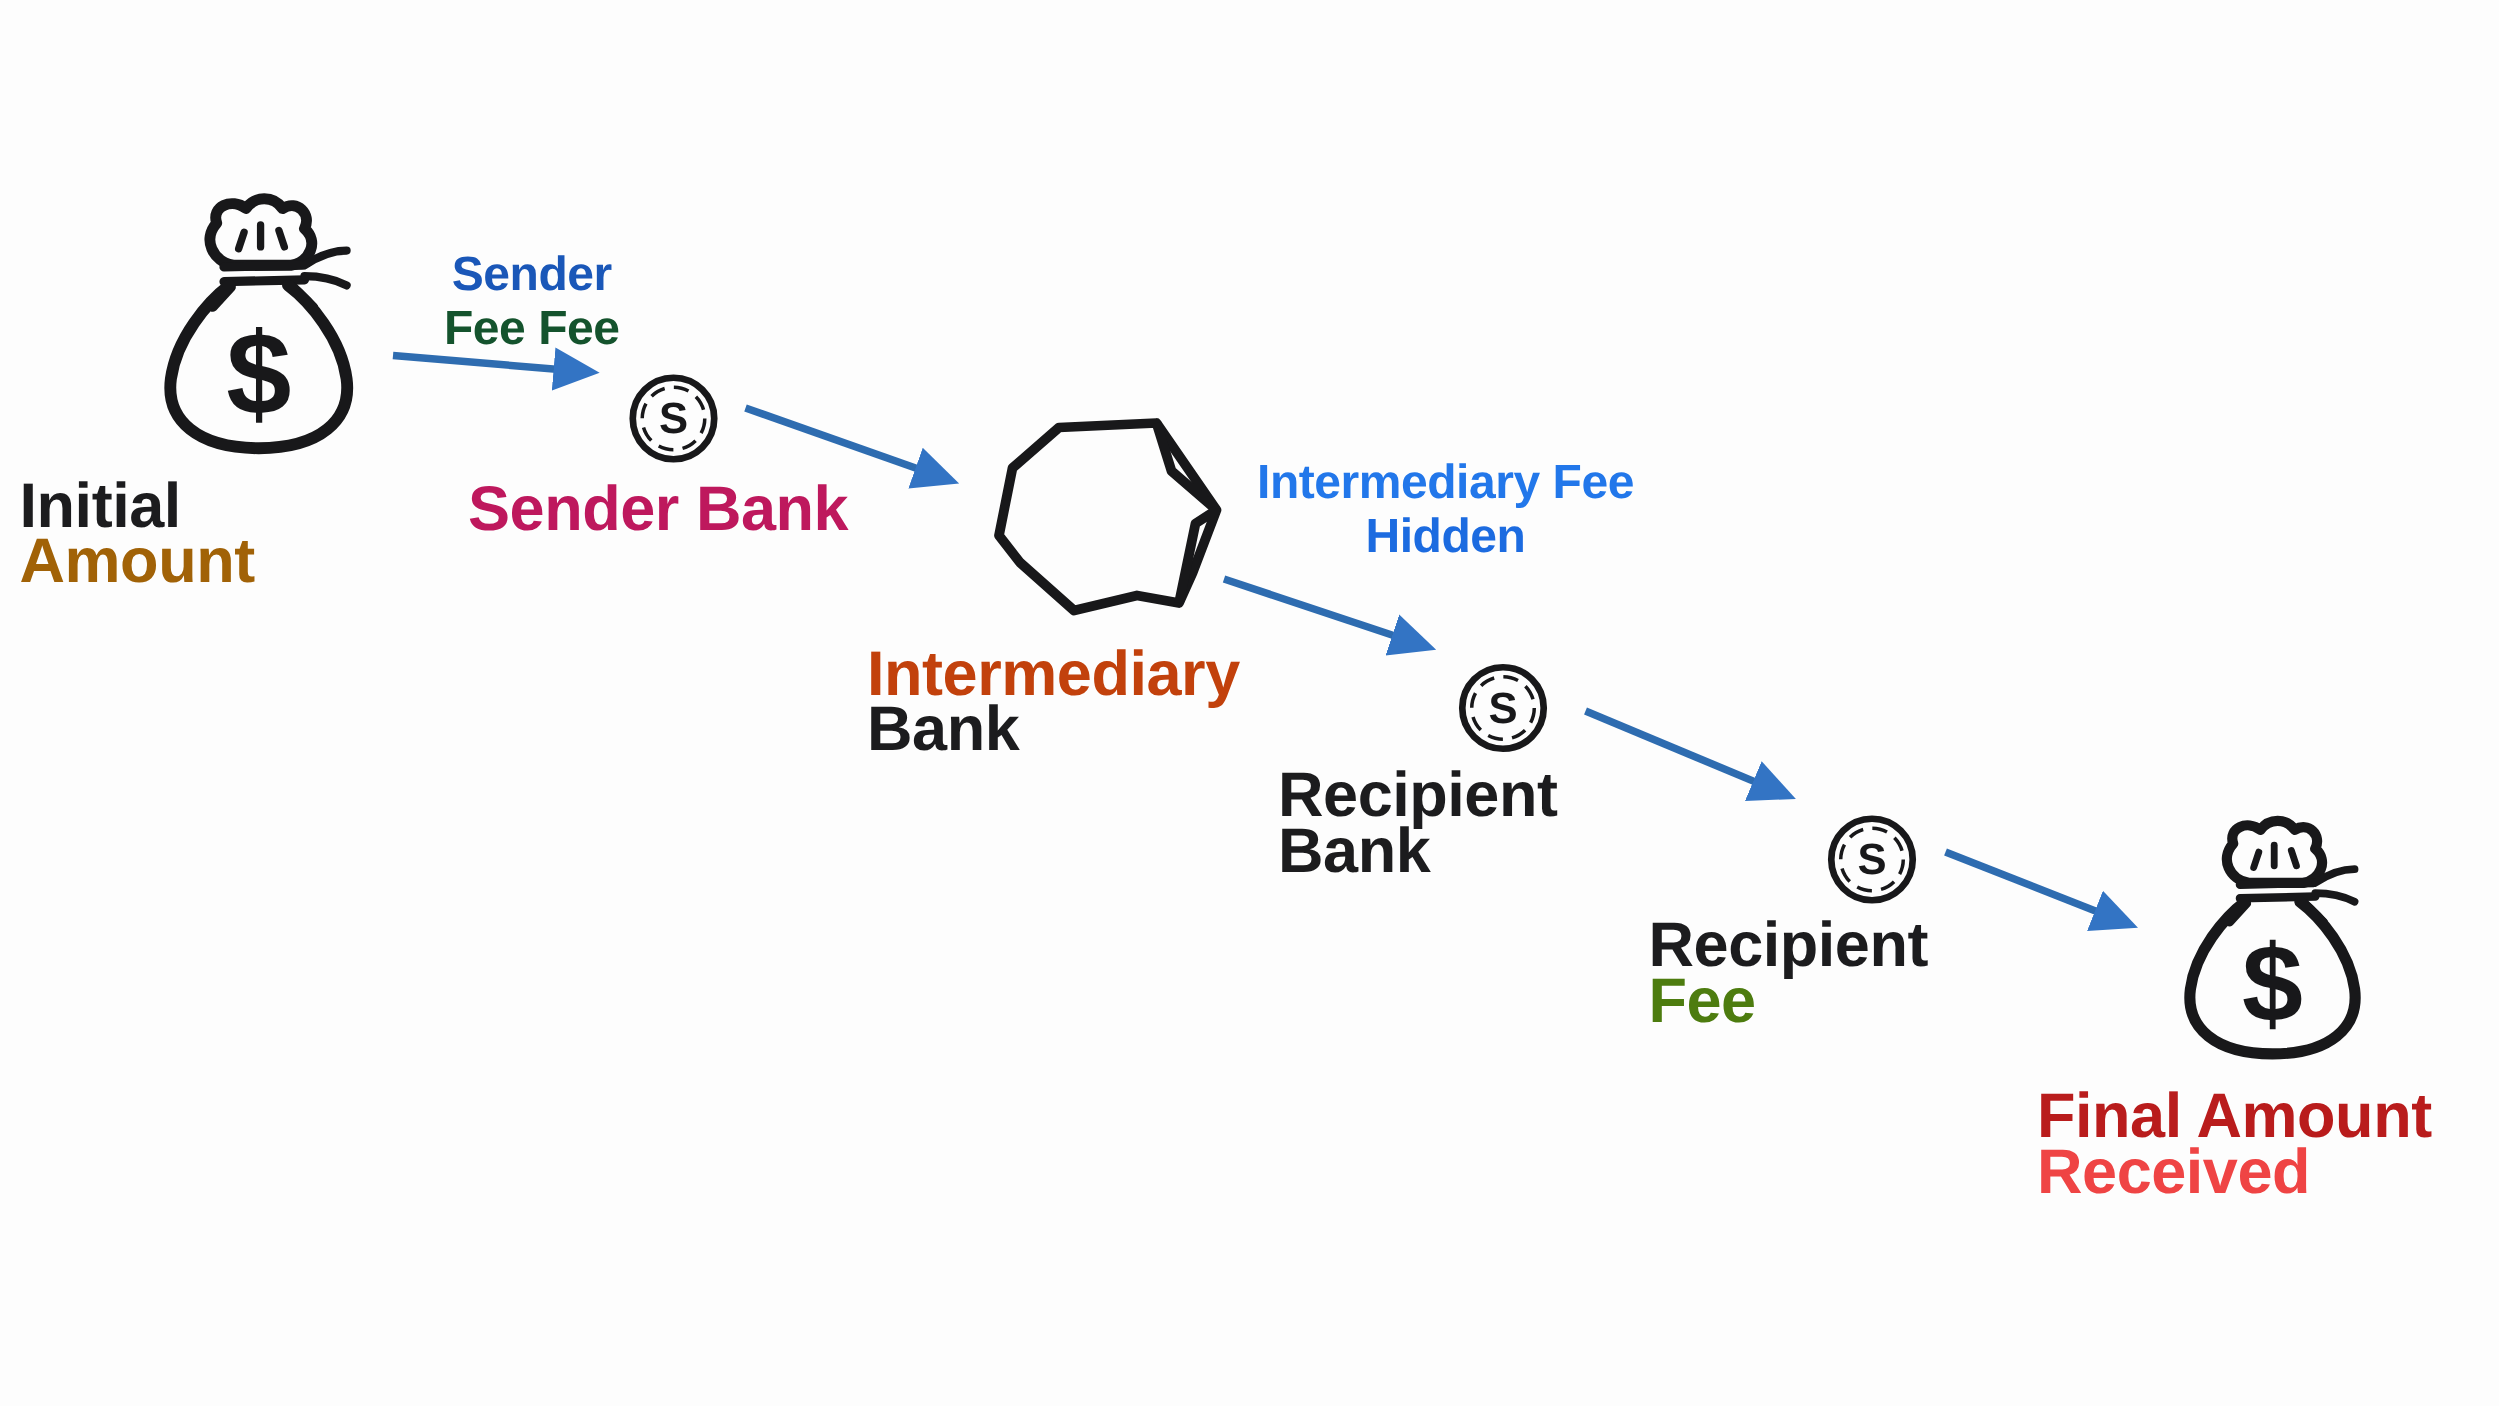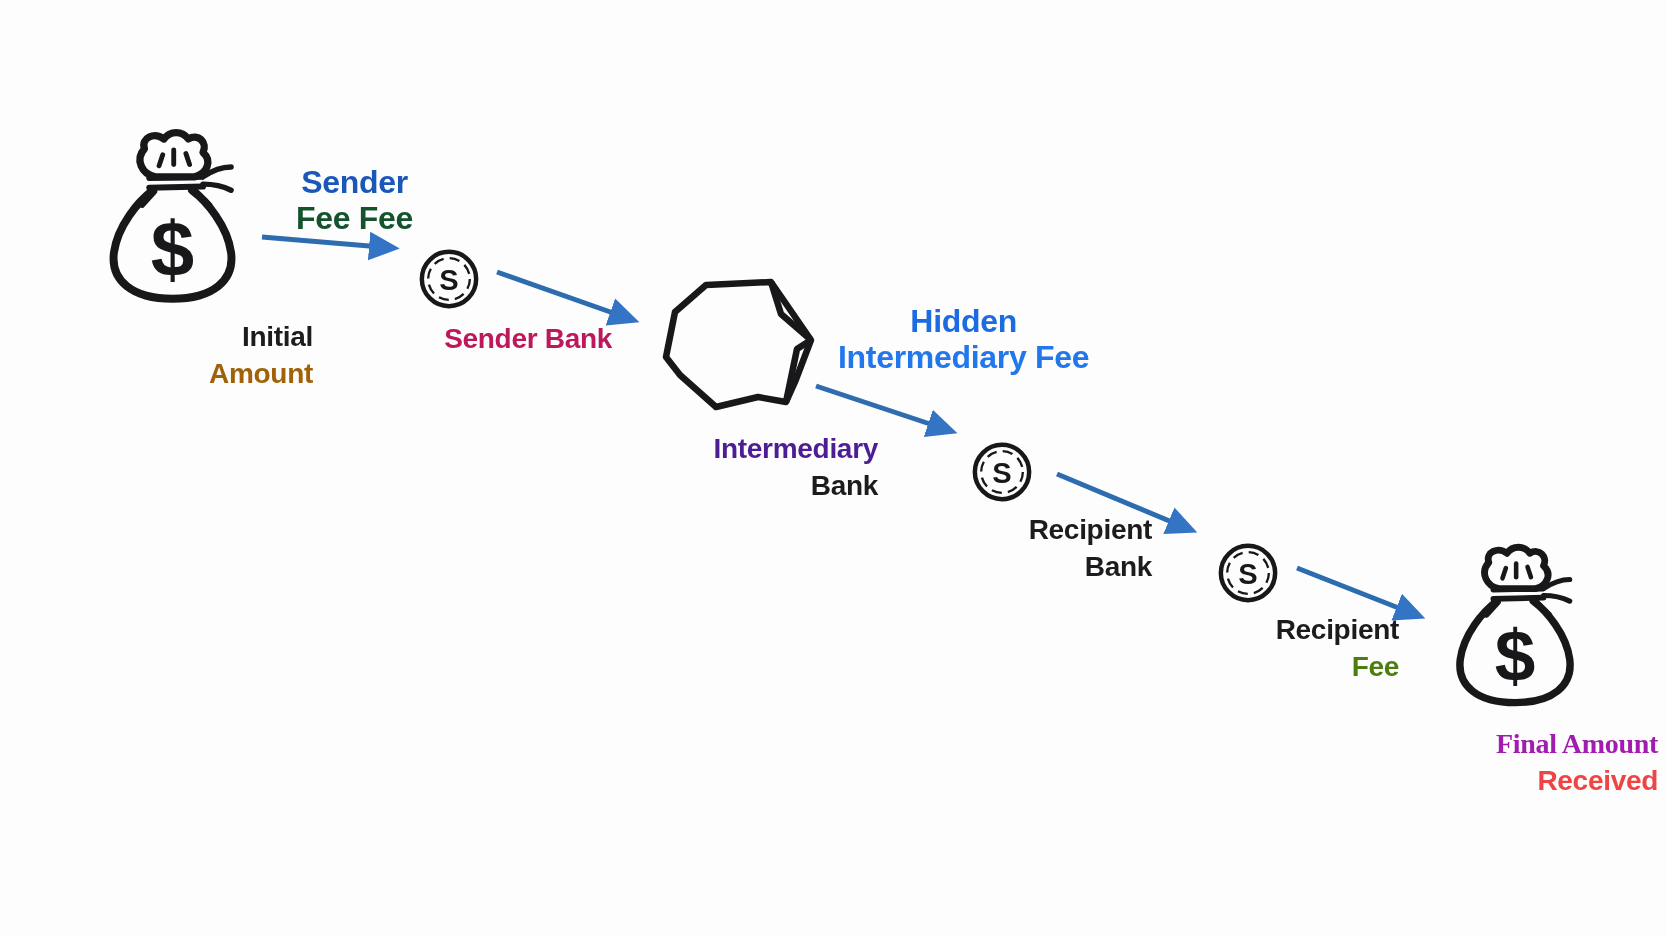--- a/index.html
+++ b/index.html
@@ -29,23 +29,23 @@
   }
   .label{
     position:absolute;
     font-weight:700;
     color:#1c1c1e;
     letter-spacing:-0.3px;
     white-space:nowrap;
   }
   .label .line{display:block;}
   .node-label{
-    font-size:28px;
+    font-size:42px;
     line-height:37px;
-    text-align:right;
+    text-align:left;
     width:300px;
   }
   .fee-label{
     font-size:32px;
     line-height:36px;
     text-align:center;
   }
   .coin-letter{
     font-family:"Liberation Sans", sans-serif;
     font-weight:700;
@@ -129,27 +129,27 @@
     <text x="33" y="34" class="coin-letter">S</text>
   </svg>
   <div class="label node-label" style="left:312px;top:320px">
     <span class="line" style="color: #be185d;">Sender Bank</span>
   </div>
 
   <svg class="icon" style="left:661px;top:276px;width:156px;height:138px" viewBox="0 0 156 138">
     <use href="#rock-shape"></use>
   </svg>
   <div class="label node-label" style="left:578px;top:430px">
-    <span class="line" style="color: #4c1d95;">Intermediary</span>
+    <span class="line" style="color: #c2410c;">Intermediary</span>
     <span class="line" style="color: rgb(28, 28, 30);">Bank</span>
   </div>
 
   <div class="label fee-label" style="left:838px;top:303px">
+    <span class="line" style="color: rgb(34, 119, 234);">Intermediary Fee</span>
     <span class="line" style="color: rgb(28, 107, 224);">Hidden</span>
-    <span class="line" style="color: rgb(34, 119, 234);">Intermediary Fee</span>
   </div>
 
   <svg class="icon" style="left:970px;top:440px;width:64px;height:64px" viewBox="0 0 66 66">
     <use href="#coin-shape"></use>
     <text x="33" y="34" class="coin-letter">S</text>
   </svg>
   <div class="label node-label" style="left:852px;top:511px">
     <span class="line" style="color: rgb(28, 28, 30);">Recipient</span>
     <span class="line" style="color: rgb(28, 28, 30);">Bank</span>
   </div>
@@ -161,17 +161,17 @@
   <div class="label node-label" style="left:1099px;top:611px">
     <span class="line" style="color: rgb(28, 28, 30);">Recipient</span>
     <span class="line" style="color: #4d7c0f;">Fee</span>
   </div>
 
   <svg class="icon" style="left:1446px;top:543px;width:138px;height:171px" viewBox="0 0 120 150">
     <use href="#bag-shape"></use>
     <text x="60" y="99" class="bag-symbol">$</text>
   </svg>
   <div class="label node-label" style="left:1358px;top:725px">
-    <span class="line" style="color: #a21caf; font-family: Liberation Serif, serif;">Final Amount</span>
+    <span class="line" style="color: #b91c1c;">Final Amount</span>
     <span class="line" style="color: #ef4444;">Received</span>
   </div>
 
 </div>
 
 </body></html>

